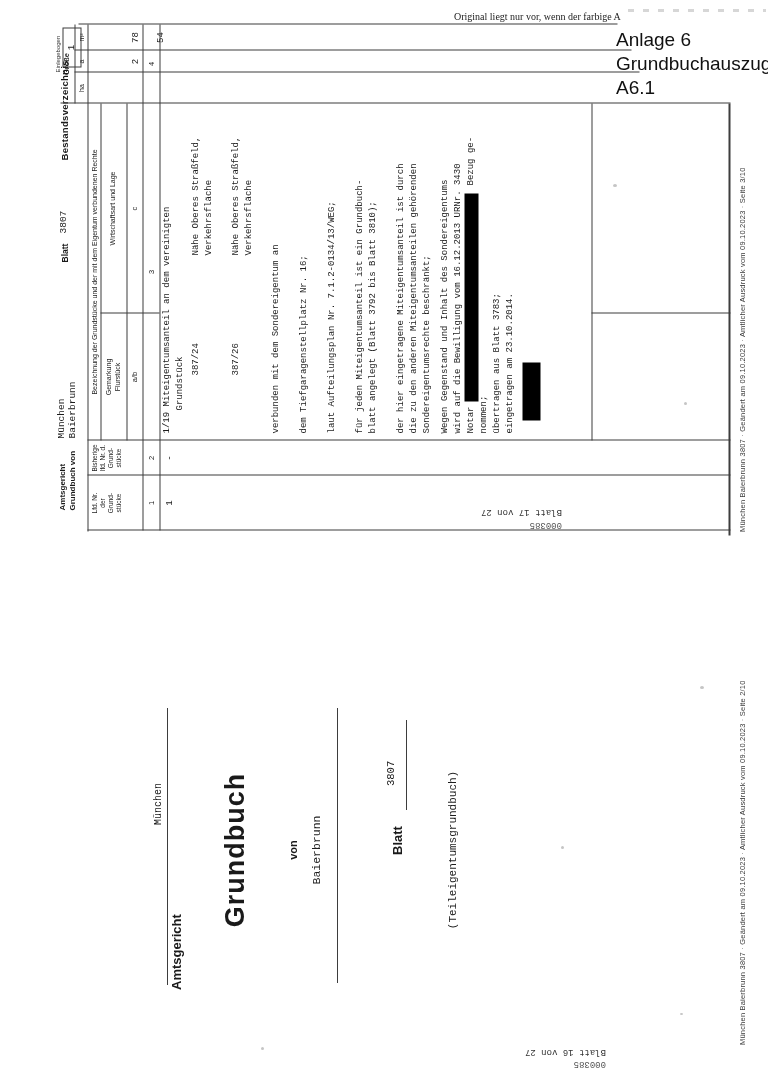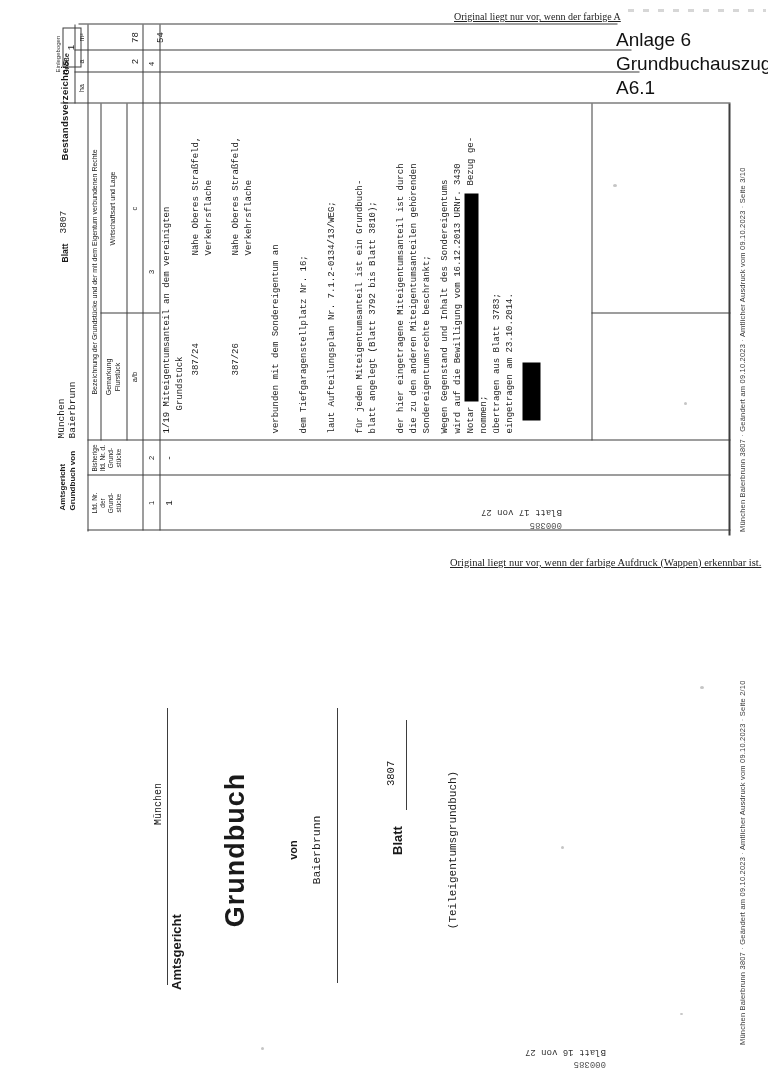--- a/index.html
+++ b/index.html
@@ -13,21 +13,21 @@
   .hl{position:absolute;height:1px;background:#3d3d3d;}
   .vl{position:absolute;width:1px;background:#3d3d3d;}
   
   .t{font-family:"Liberation Mono","DejaVu Sans Mono",monospace;color:#1c1c1c;
      font-size:9px;line-height:11px;white-space:pre;}
   
   .b{font-weight:bold;color:#1a1a1a;}
   .hdr{color:#222;text-align:center;white-space:pre-line;}
   .center{text-align:center;}
   .redact{position:absolute;background:#000;}
-  .serifnote{font-family:"Liberation Serif","DejaVu Serif",serif;color:#222;text-decoration:underline;}
+  .serifnote{font-family:"Liberation Serif","DejaVu Serif",serif;color:#222;}
   .rot180{transform:rotate(180deg);}
   .vfooter{position:absolute;transform:rotate(-90deg);transform-origin:0 0;
            font-size:7.5px;color:#3a3a3a;letter-spacing:.2px;white-space:nowrap;}
   .speck{position:absolute;background:#c5c5c5;border-radius:50%;}
   .fade-remnant{position:absolute;height:3px;opacity:.75;
      background:repeating-linear-gradient(90deg,#c9c9c9 0 6px,transparent 6px 15px);}
 </style>
 </head>
 <body>
 
@@ -35,21 +35,20 @@
 
   <div class="abs serifnote" style="left:454px;top:11px;font-size:10px;">Original liegt nur vor, wenn der farbige A</div>
   <div class="fade-remnant" style="left:628px;top:9px;width:138px;"></div>
 
   <div class="abs" style="left:616px;top:28px;font-size:19px;line-height:24px;color:#111;">
     <div>Anlage 6</div>
     <div>Grundbuchauszug</div>
     <div>A6.1</div>
   </div>
 
-  <div class="abs serifnote" style="left:450px;top:557px;font-size:10.5px;">Original liegt nur vor, wenn der farbige Aufdruck (Wappen) erkennbar ist.</div>
 
   <div class="abs t rot180" style="left:470px;top:506px;width:92px;font-size:9px;color:#333;">Blatt 17 von 27</div>
   <div class="abs t rot180" style="left:505px;top:519px;width:57px;font-size:9px;color:#555;">000385</div>
   <div class="abs t rot180" style="left:514px;top:1046px;width:92px;font-size:9px;color:#333;">Blatt 16 von 27</div>
   <div class="abs t rot180" style="left:549px;top:1058px;width:57px;font-size:9px;color:#555;">000385</div>
 
   <div class="vfooter" style="left:738px;top:532px;width:400px;">München Baierbrunn 3807 · Geändert am 09.10.2023 · Amtlicher Ausdruck vom 09.10.2023 · Seite 3/10</div>
   <div class="vfooter" style="left:738px;top:1045px;width:390px;">München Baierbrunn 3807 · Geändert am 09.10.2023 · Amtlicher Ausdruck vom 09.10.2023 · Seite 2/10</div>
 
   <div class="pagewrap" style="left:55px;top:8px;width:676px;height:527px;">

